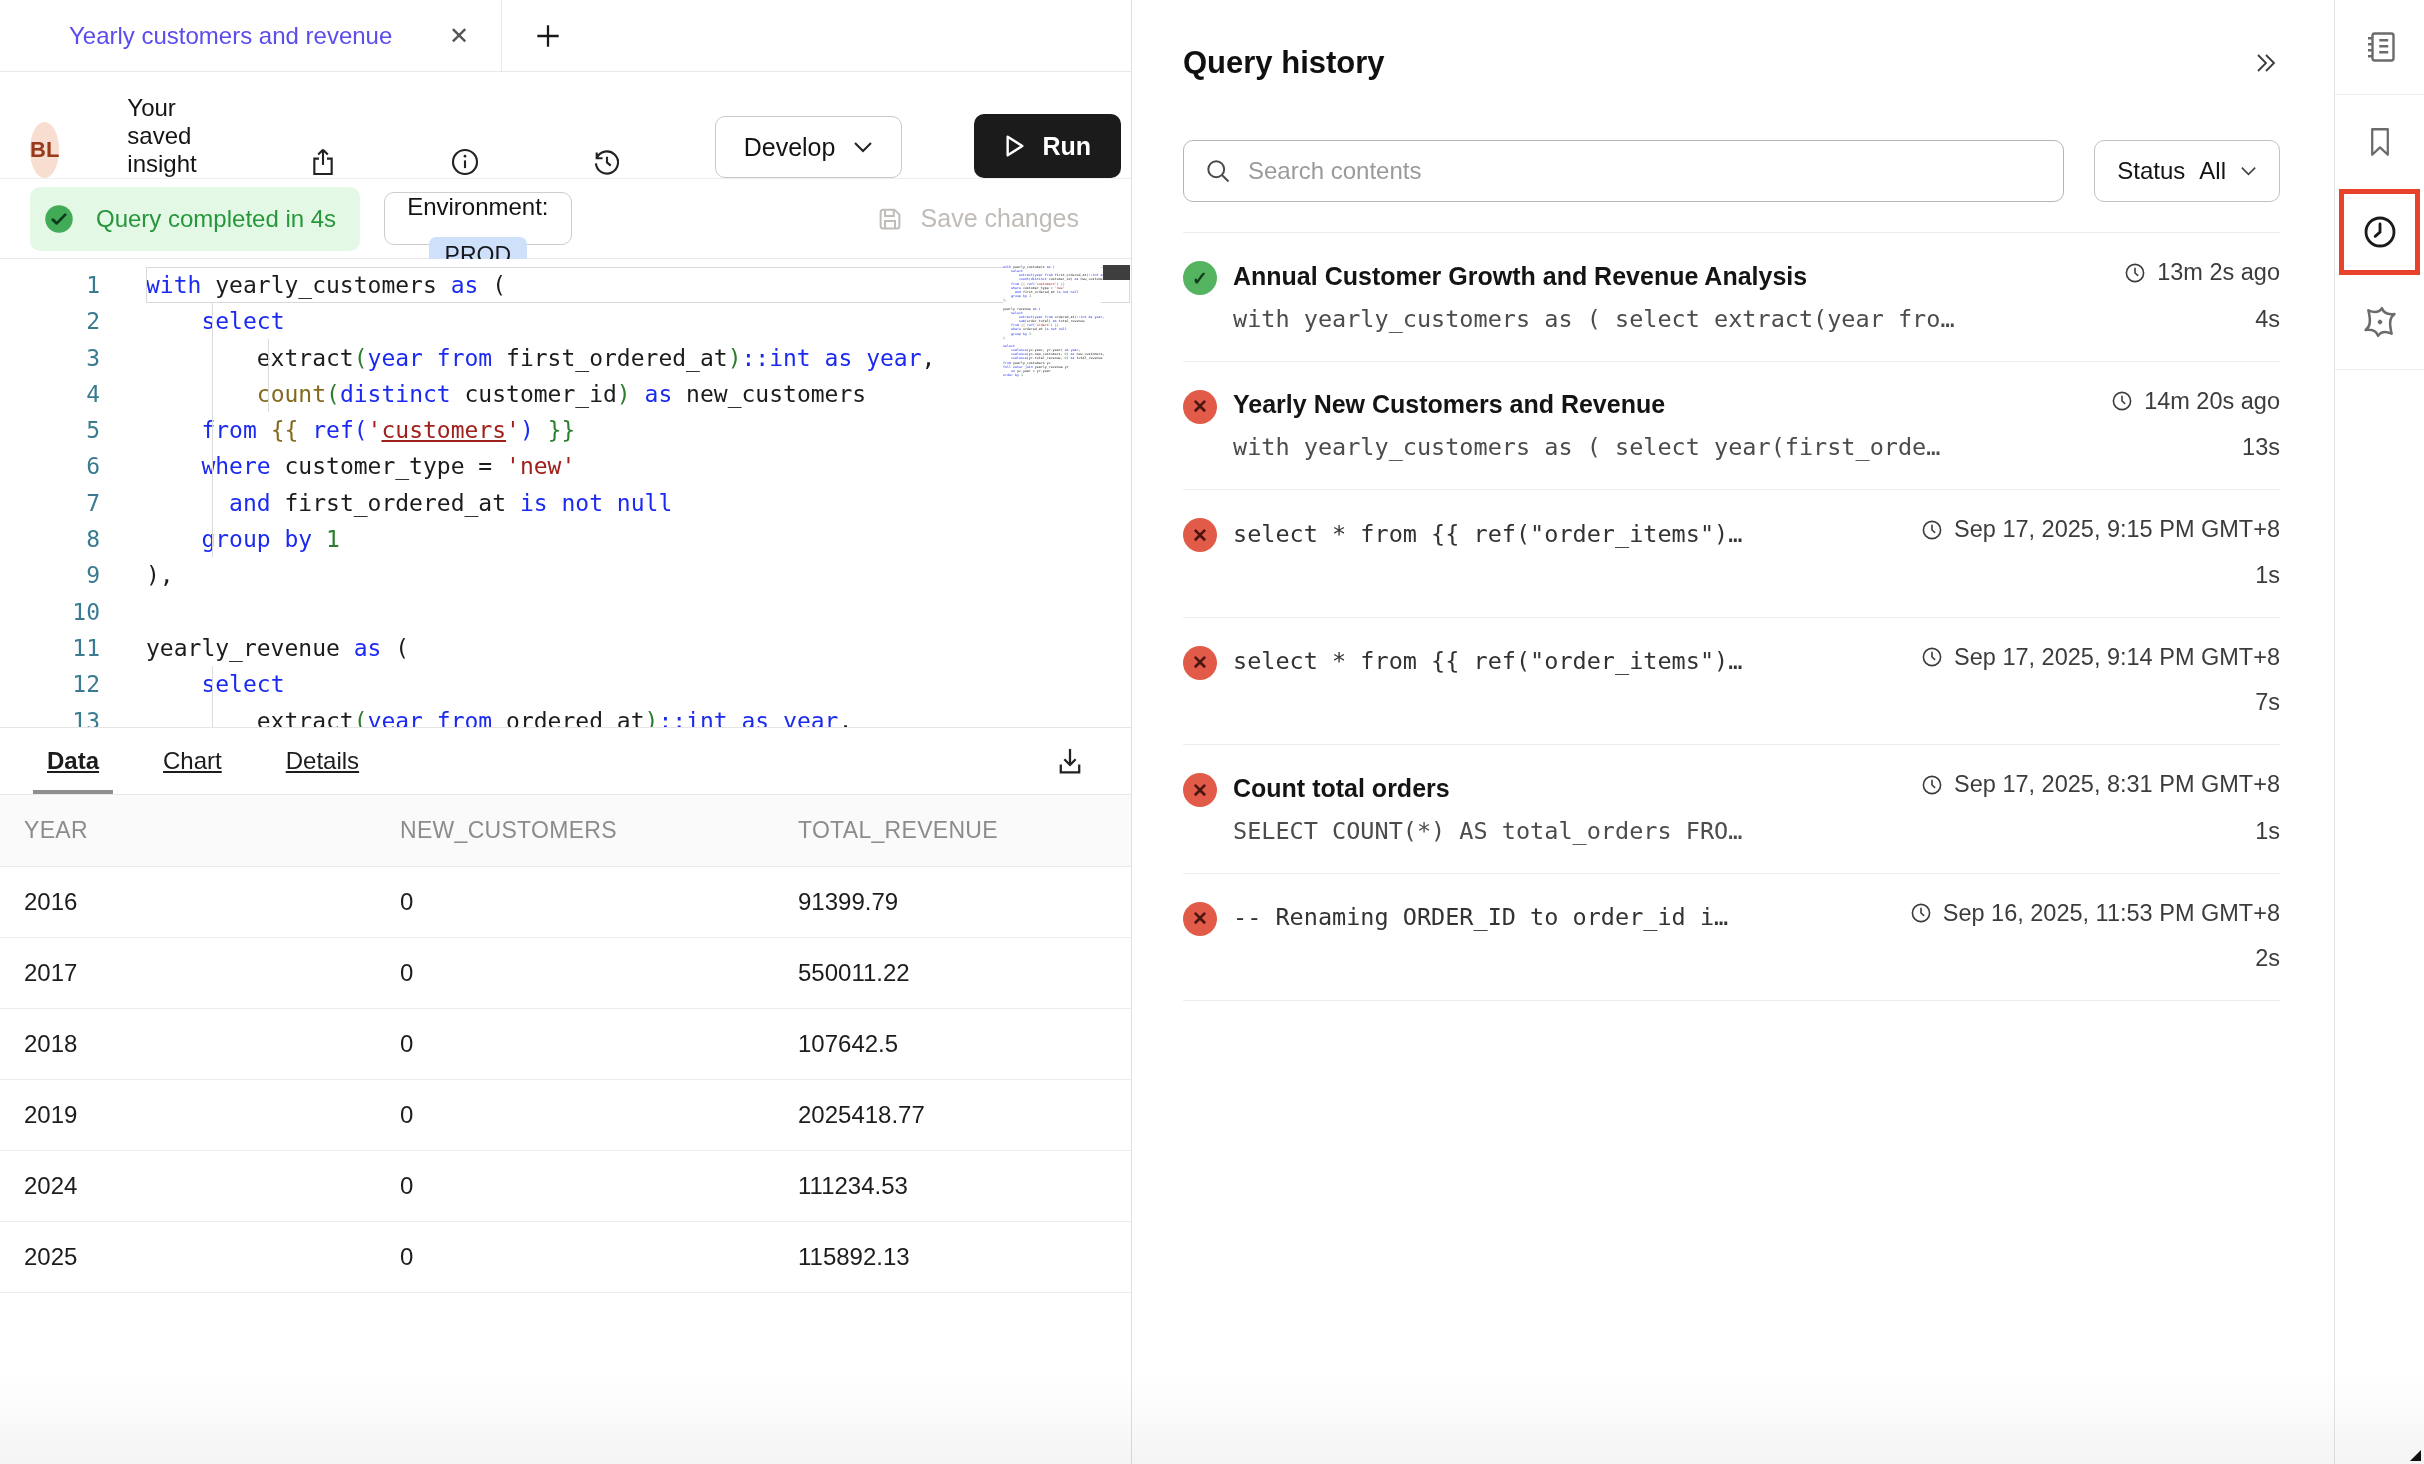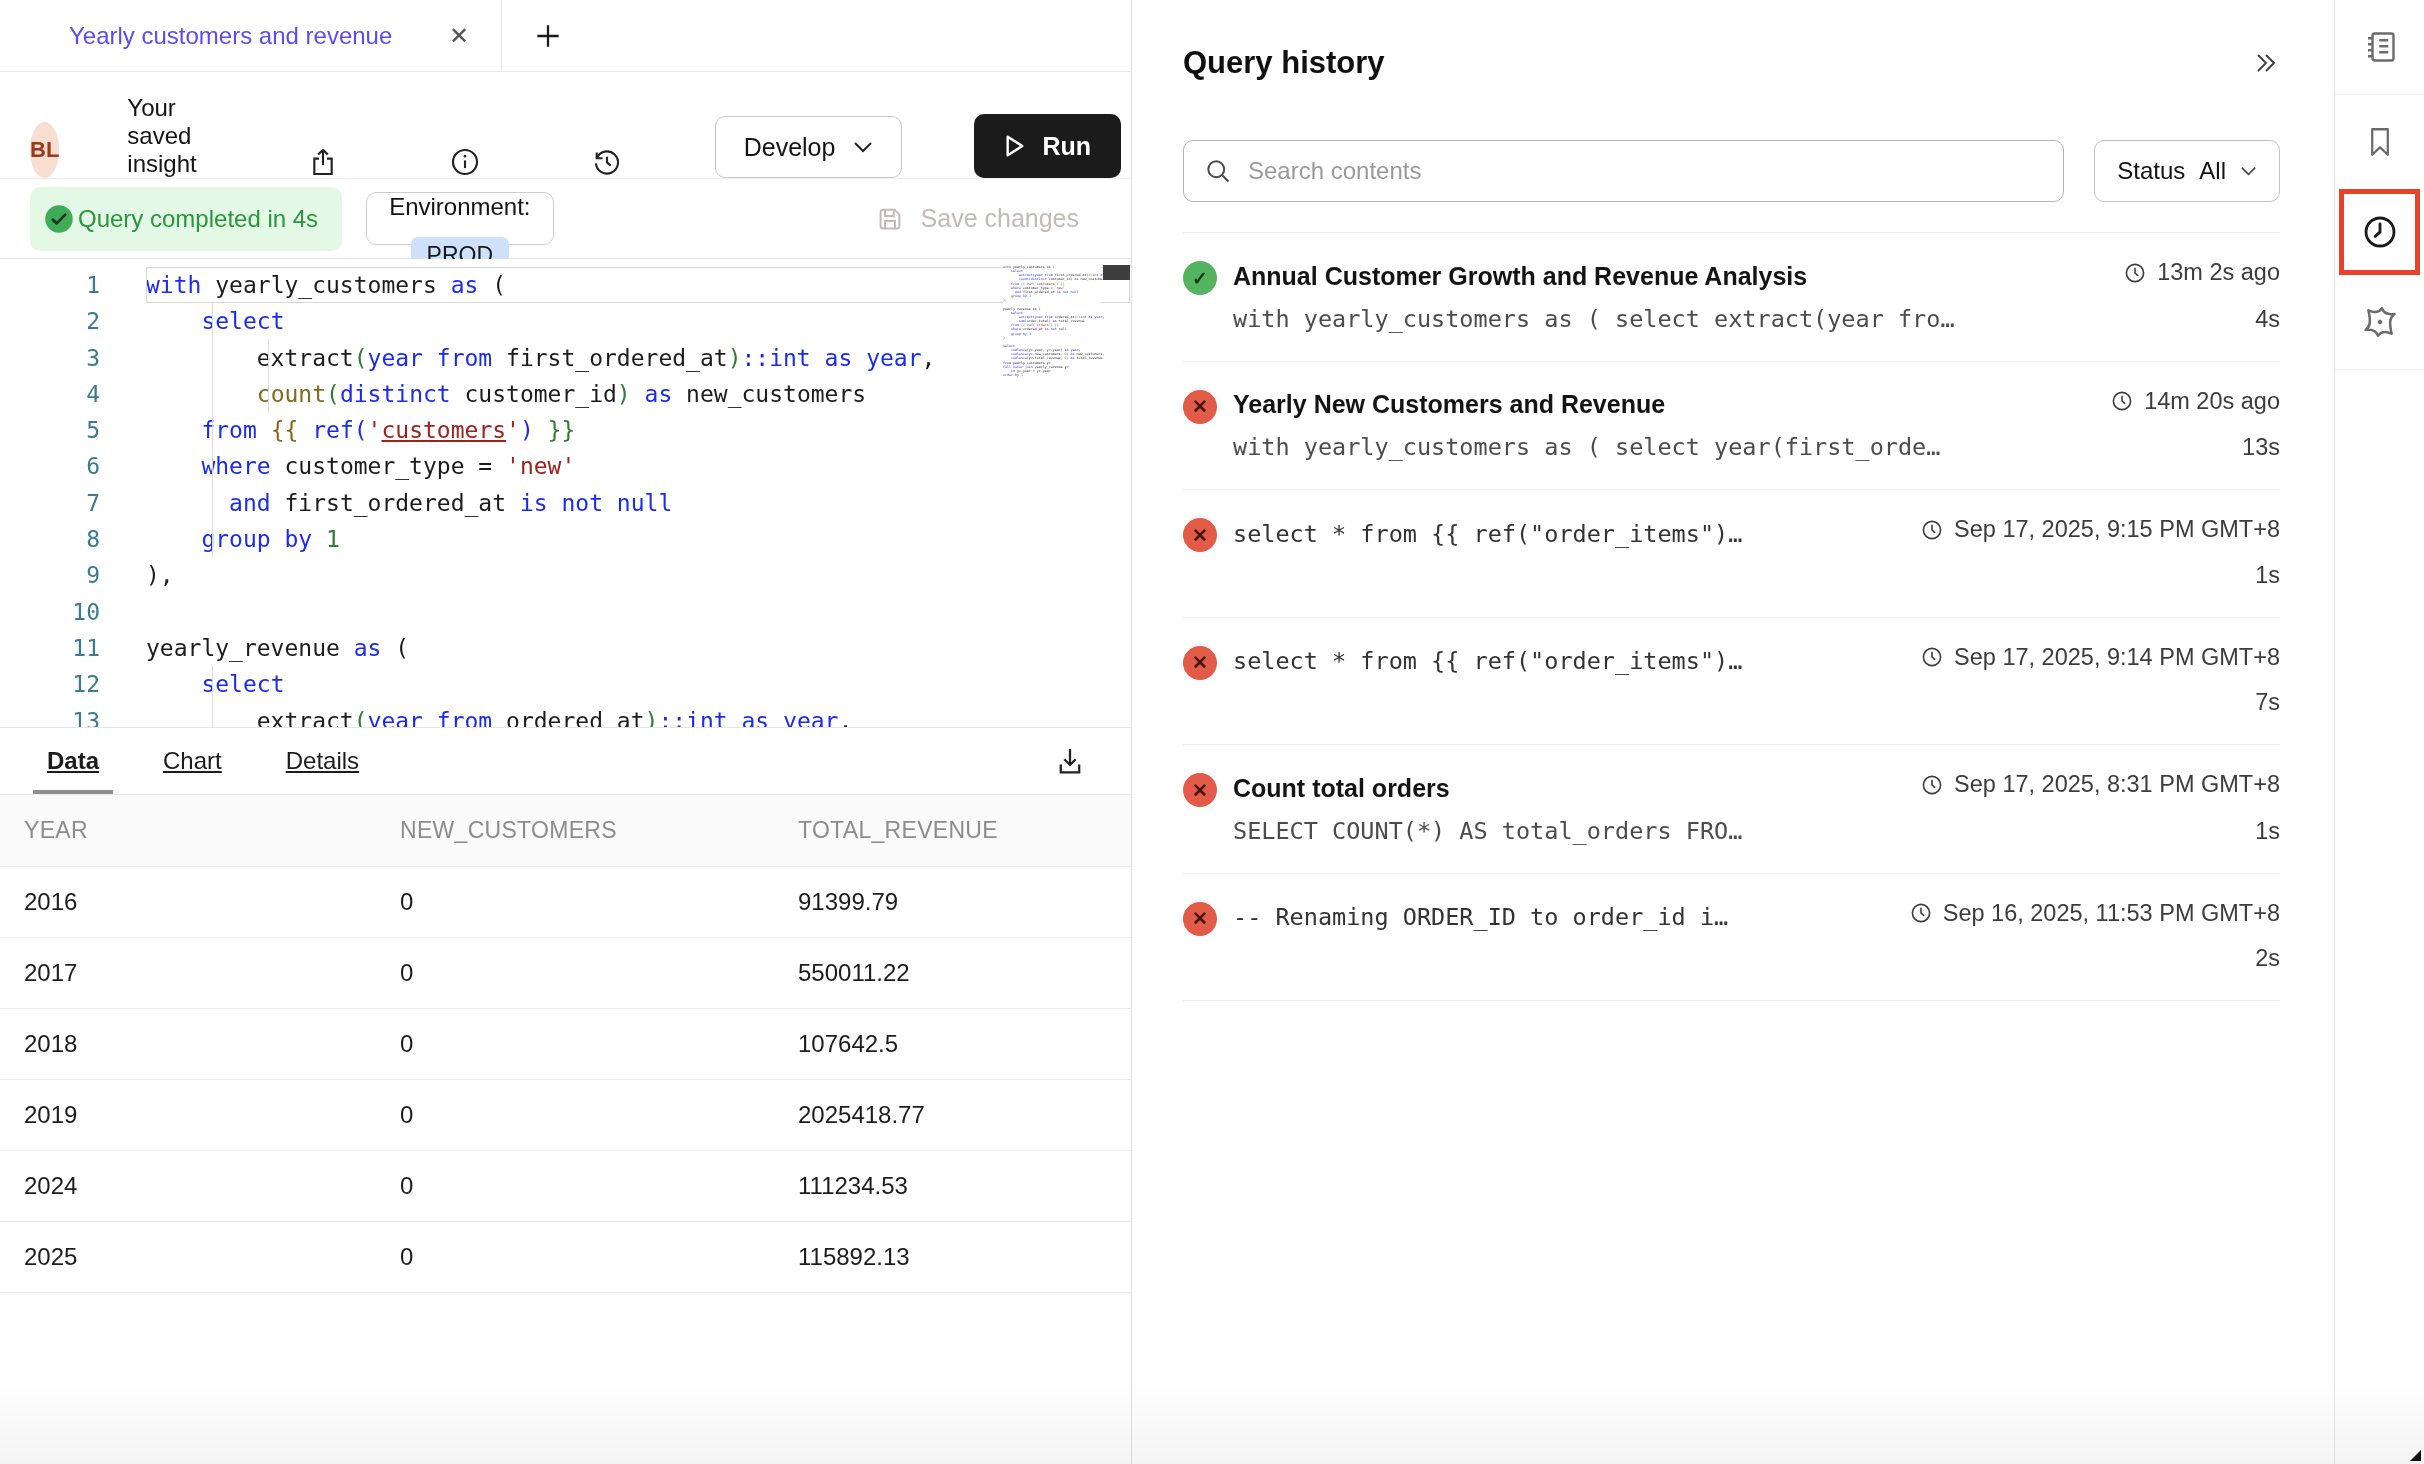--- a/index.html
+++ b/index.html
@@ -22,21 +22,21 @@
   .avatar { width:56px; height:56px; border-radius:50%; background:#f8ddd1; color:#96391d; font-weight:bold;
             font-size:22px; display:flex; align-items:center; justify-content:center; }
   .insight-label { margin-left:20px; font-size:24px; color:#141414; flex:1; }
   .hdr-icon { margin-left:62px; display:flex; cursor:pointer; }
   .btn-develop { margin-left:44px; height:62px; padding:0 28px; border:1.5px solid #c9c9c9; border-radius:10px;
                  background:#fff; display:flex; align-items:center; gap:18px; font-size:25px; color:#141414; cursor:pointer; }
   .btn-run { margin-left:24px; height:64px; padding:0 30px; border-radius:10px; background:#1b1b1b; color:#fff;
              display:flex; align-items:center; gap:16px; font-size:25px; font-weight:600; cursor:pointer; }
 
   .status-row { height:80px; border-bottom:1px solid #e7e7e7; display:flex; align-items:center; padding:0 52px 0 30px; }
-  .pill-success { height:64px; background:#e4f8e6; border-radius:10px; display:flex; align-items:center; gap:4px;
+  .pill-success { height:64px; background:#e4f8e6; border-radius:10px; display:flex; align-items:center; gap:22px;
                   padding:0 24px 0 14px; font-size:24px; color:#27963c; font-weight:500; }
   .btn-env { margin-left:24px; height:53px; border:1.5px solid #cdcdcd; border-radius:10px; display:flex; align-items:center;
              gap:16px; padding:0 22px; font-size:24px; color:#141414; cursor:pointer; background:#fff;flex-direction:column; }
   .pill-prod { background:#cfe0fa; border-radius:7px; padding:5px 16px; font-size:23px; color:#17181d; }
   .save-group { margin-left:auto; display:flex; align-items:center; gap:16px; color:#c0bbb7; font-size:25px; }
 
   
   .editor { position:relative; height:469px; border-bottom:1px solid #e5e5e5; overflow:hidden; background:#fff; }
   .gutter { position:absolute; left:0; top:8px; width:100px; text-align:right;
             font-family:"DejaVu Sans Mono", monospace; font-size:23px; line-height:36.3px; color:#3a7b91; }

